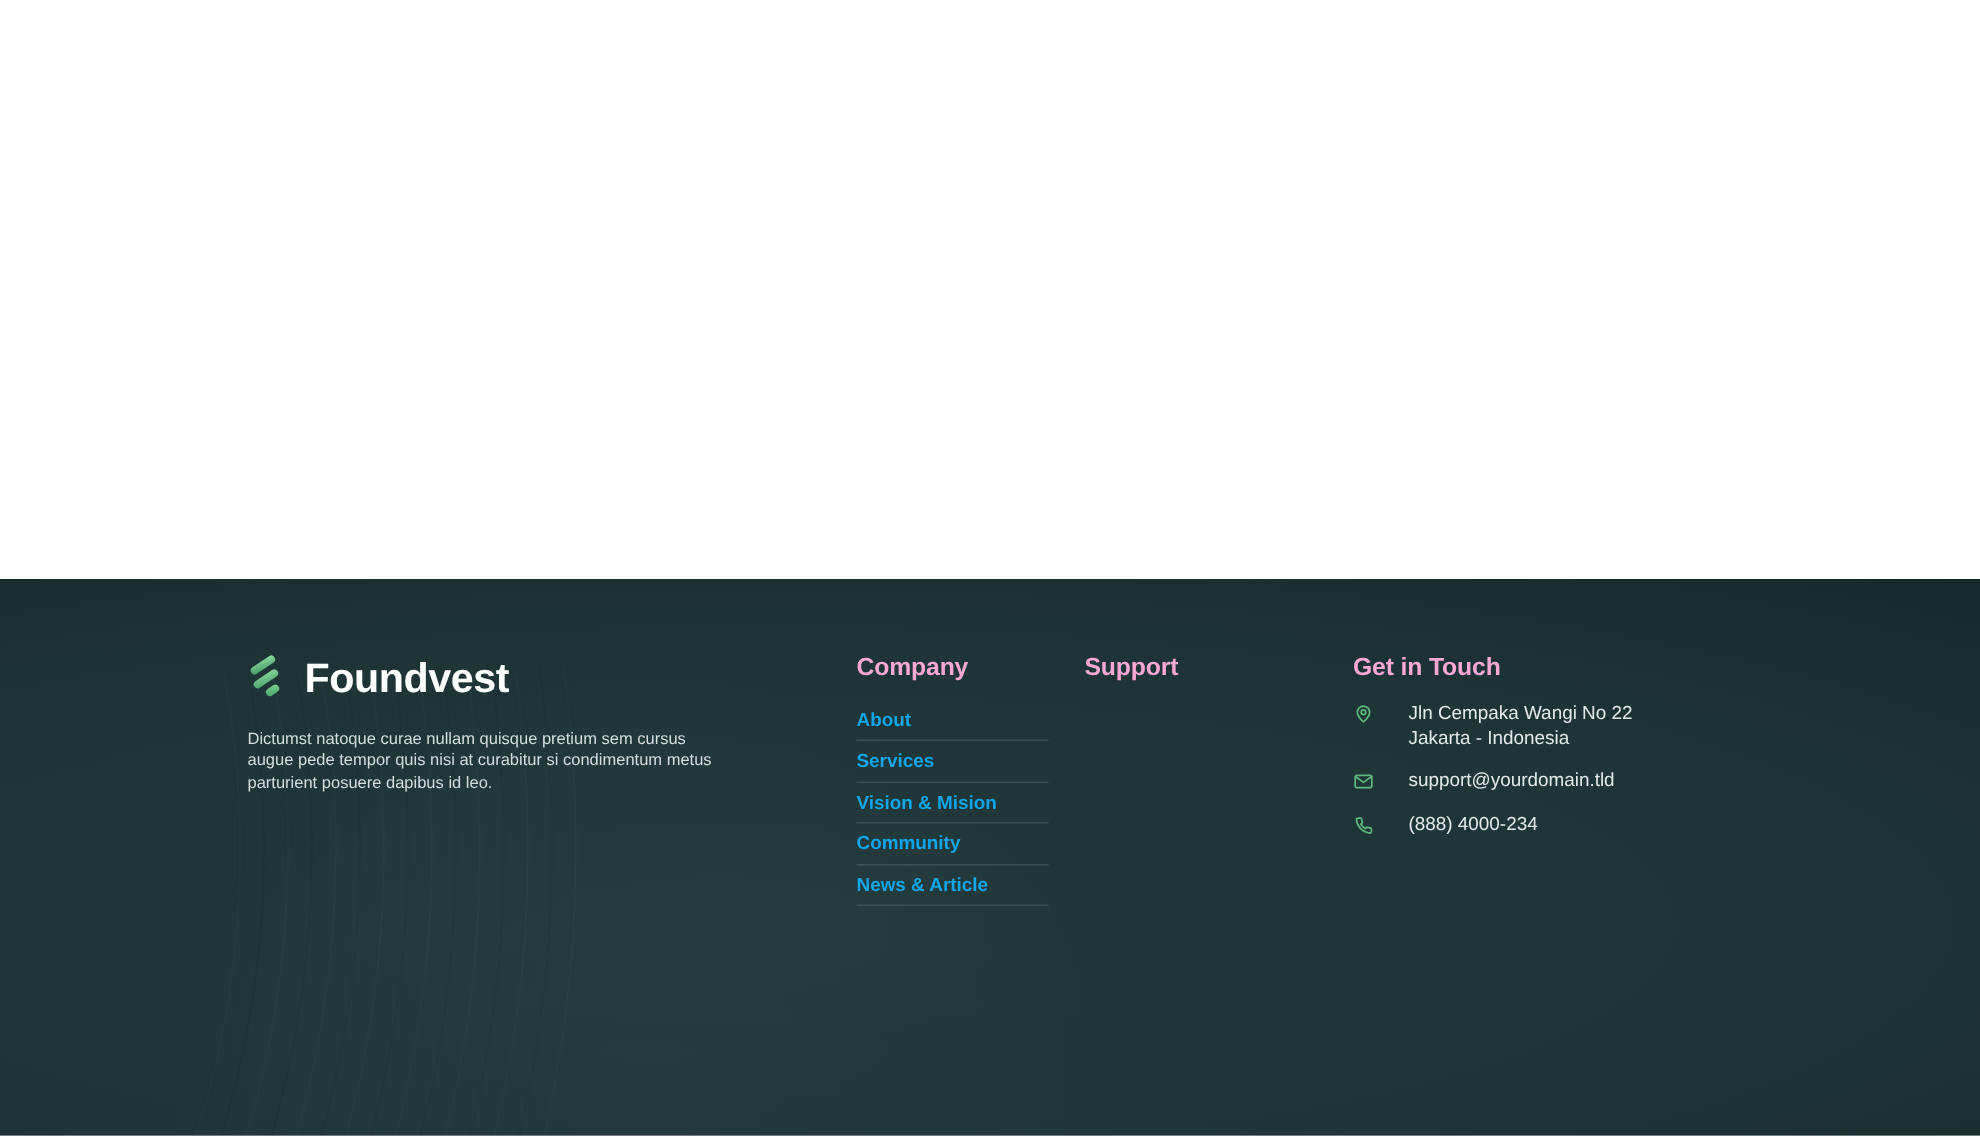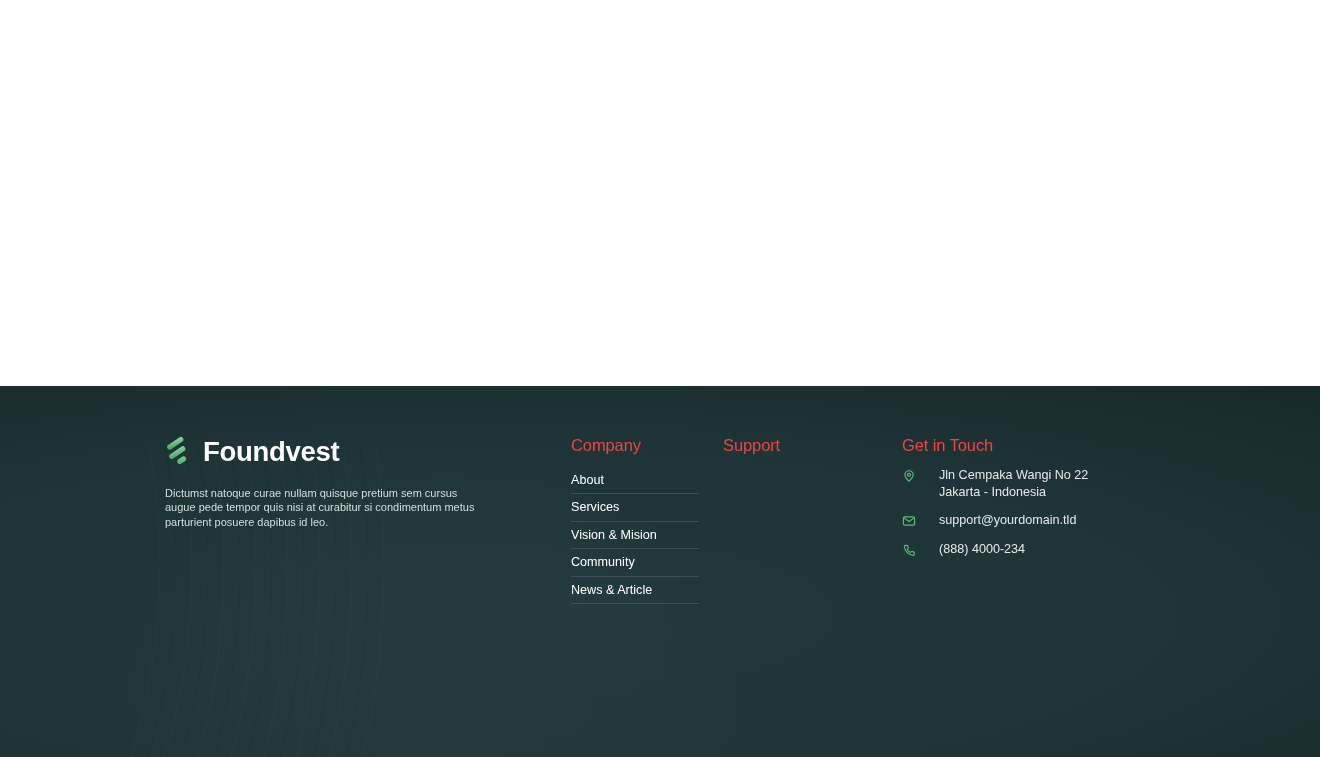--- a/index.html
+++ b/index.html
@@ -66,30 +66,31 @@
     margin-top:19px;
     font-size:11px; line-height:1.31; color:#d4dedd;
     width:322px;
   }
 
   
   .col{ position:absolute; top:50px; }
   .col-company{ left:571px; width:128px; }
   .col-support{ left:723px; width:128px; }
   .col-head{
-    font-size:16.5px; font-weight:400; color:#ef4444;
+    font-size:16.5px; font-weight:700; color:#f9a8d4;
     letter-spacing:-.1px; margin-bottom:12px;
   }
   .col-list{ list-style:none; }
   .col-list li{ border-bottom:1px solid rgba(255,255,255,.13); }
   .col-list a{
     display:block;
     padding:6px 0 6px;
-    font-size:12.6px; color:#ffffff; text-decoration:none;
+    font-size:12.6px; color:#0ea5e9; text-decoration:none;
     line-height:1.15;
+    font-weight:bold;
   }
 
   
   .col-contact{ left:902px; width:300px; }
   .contact-list{ list-style:none; margin-top:3px; }
   .contact-item{
     display:flex; align-items:flex-start; gap:23px;
     margin-bottom:12px;
   }
   .contact-item:last-child{ margin-bottom:16px; }

